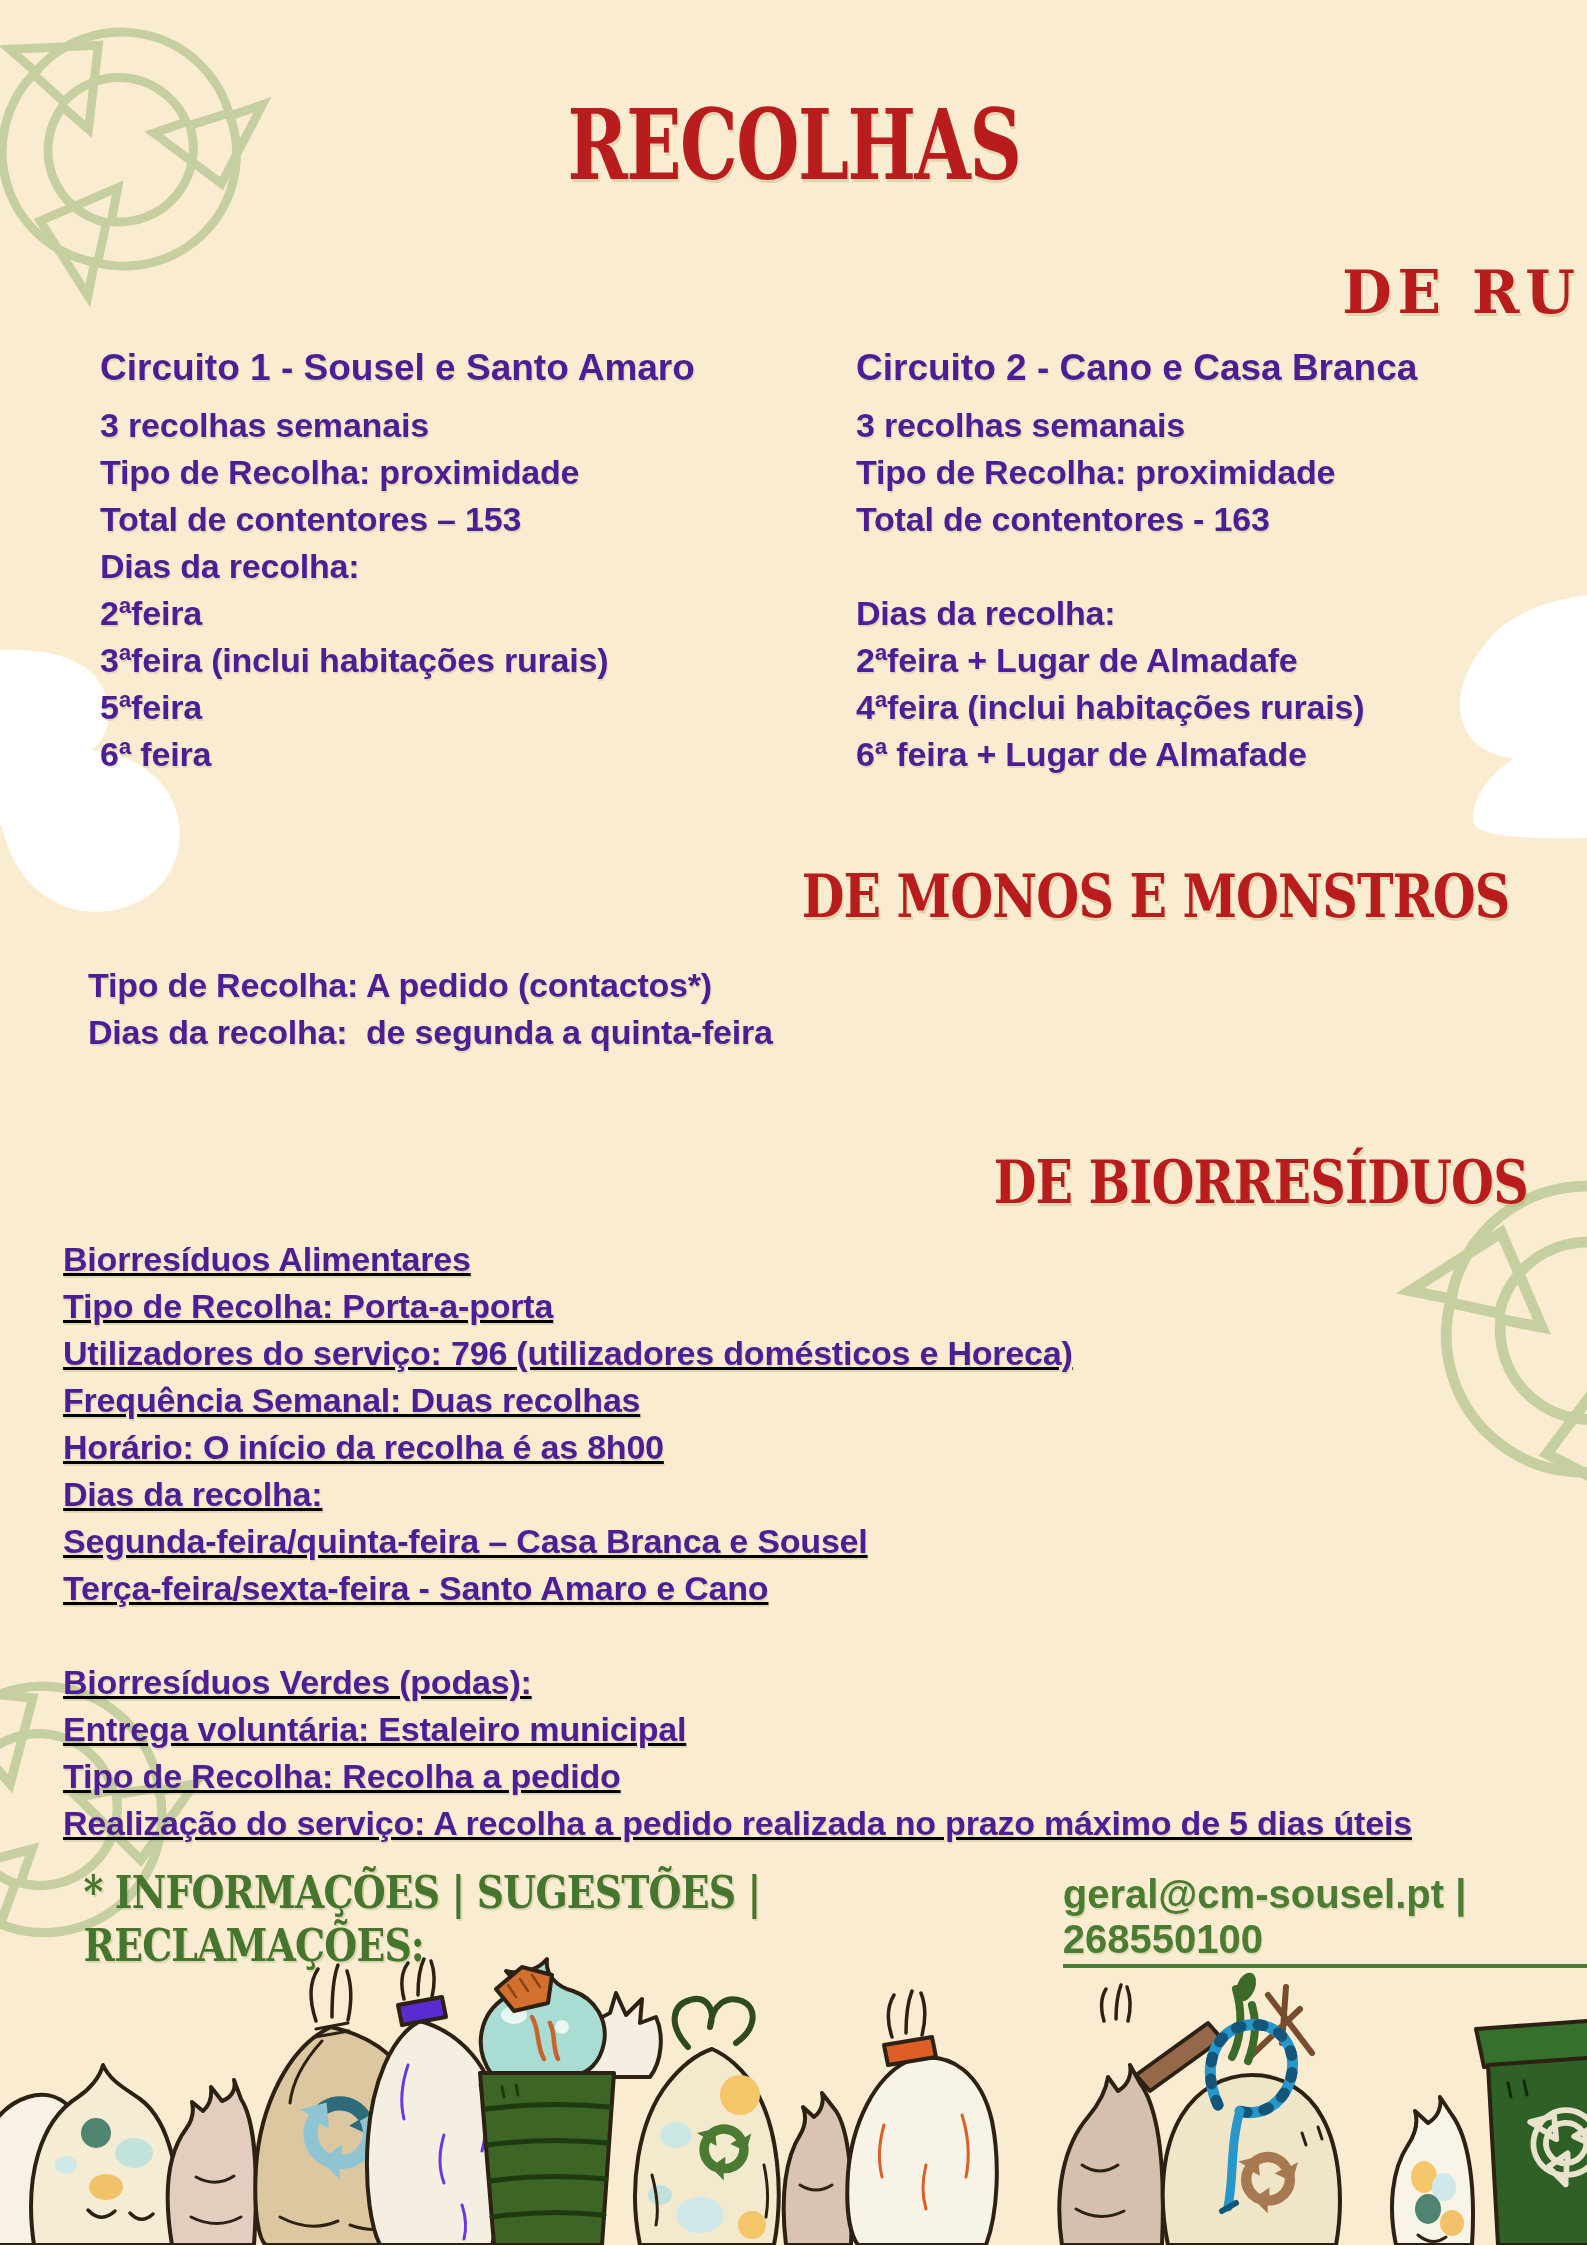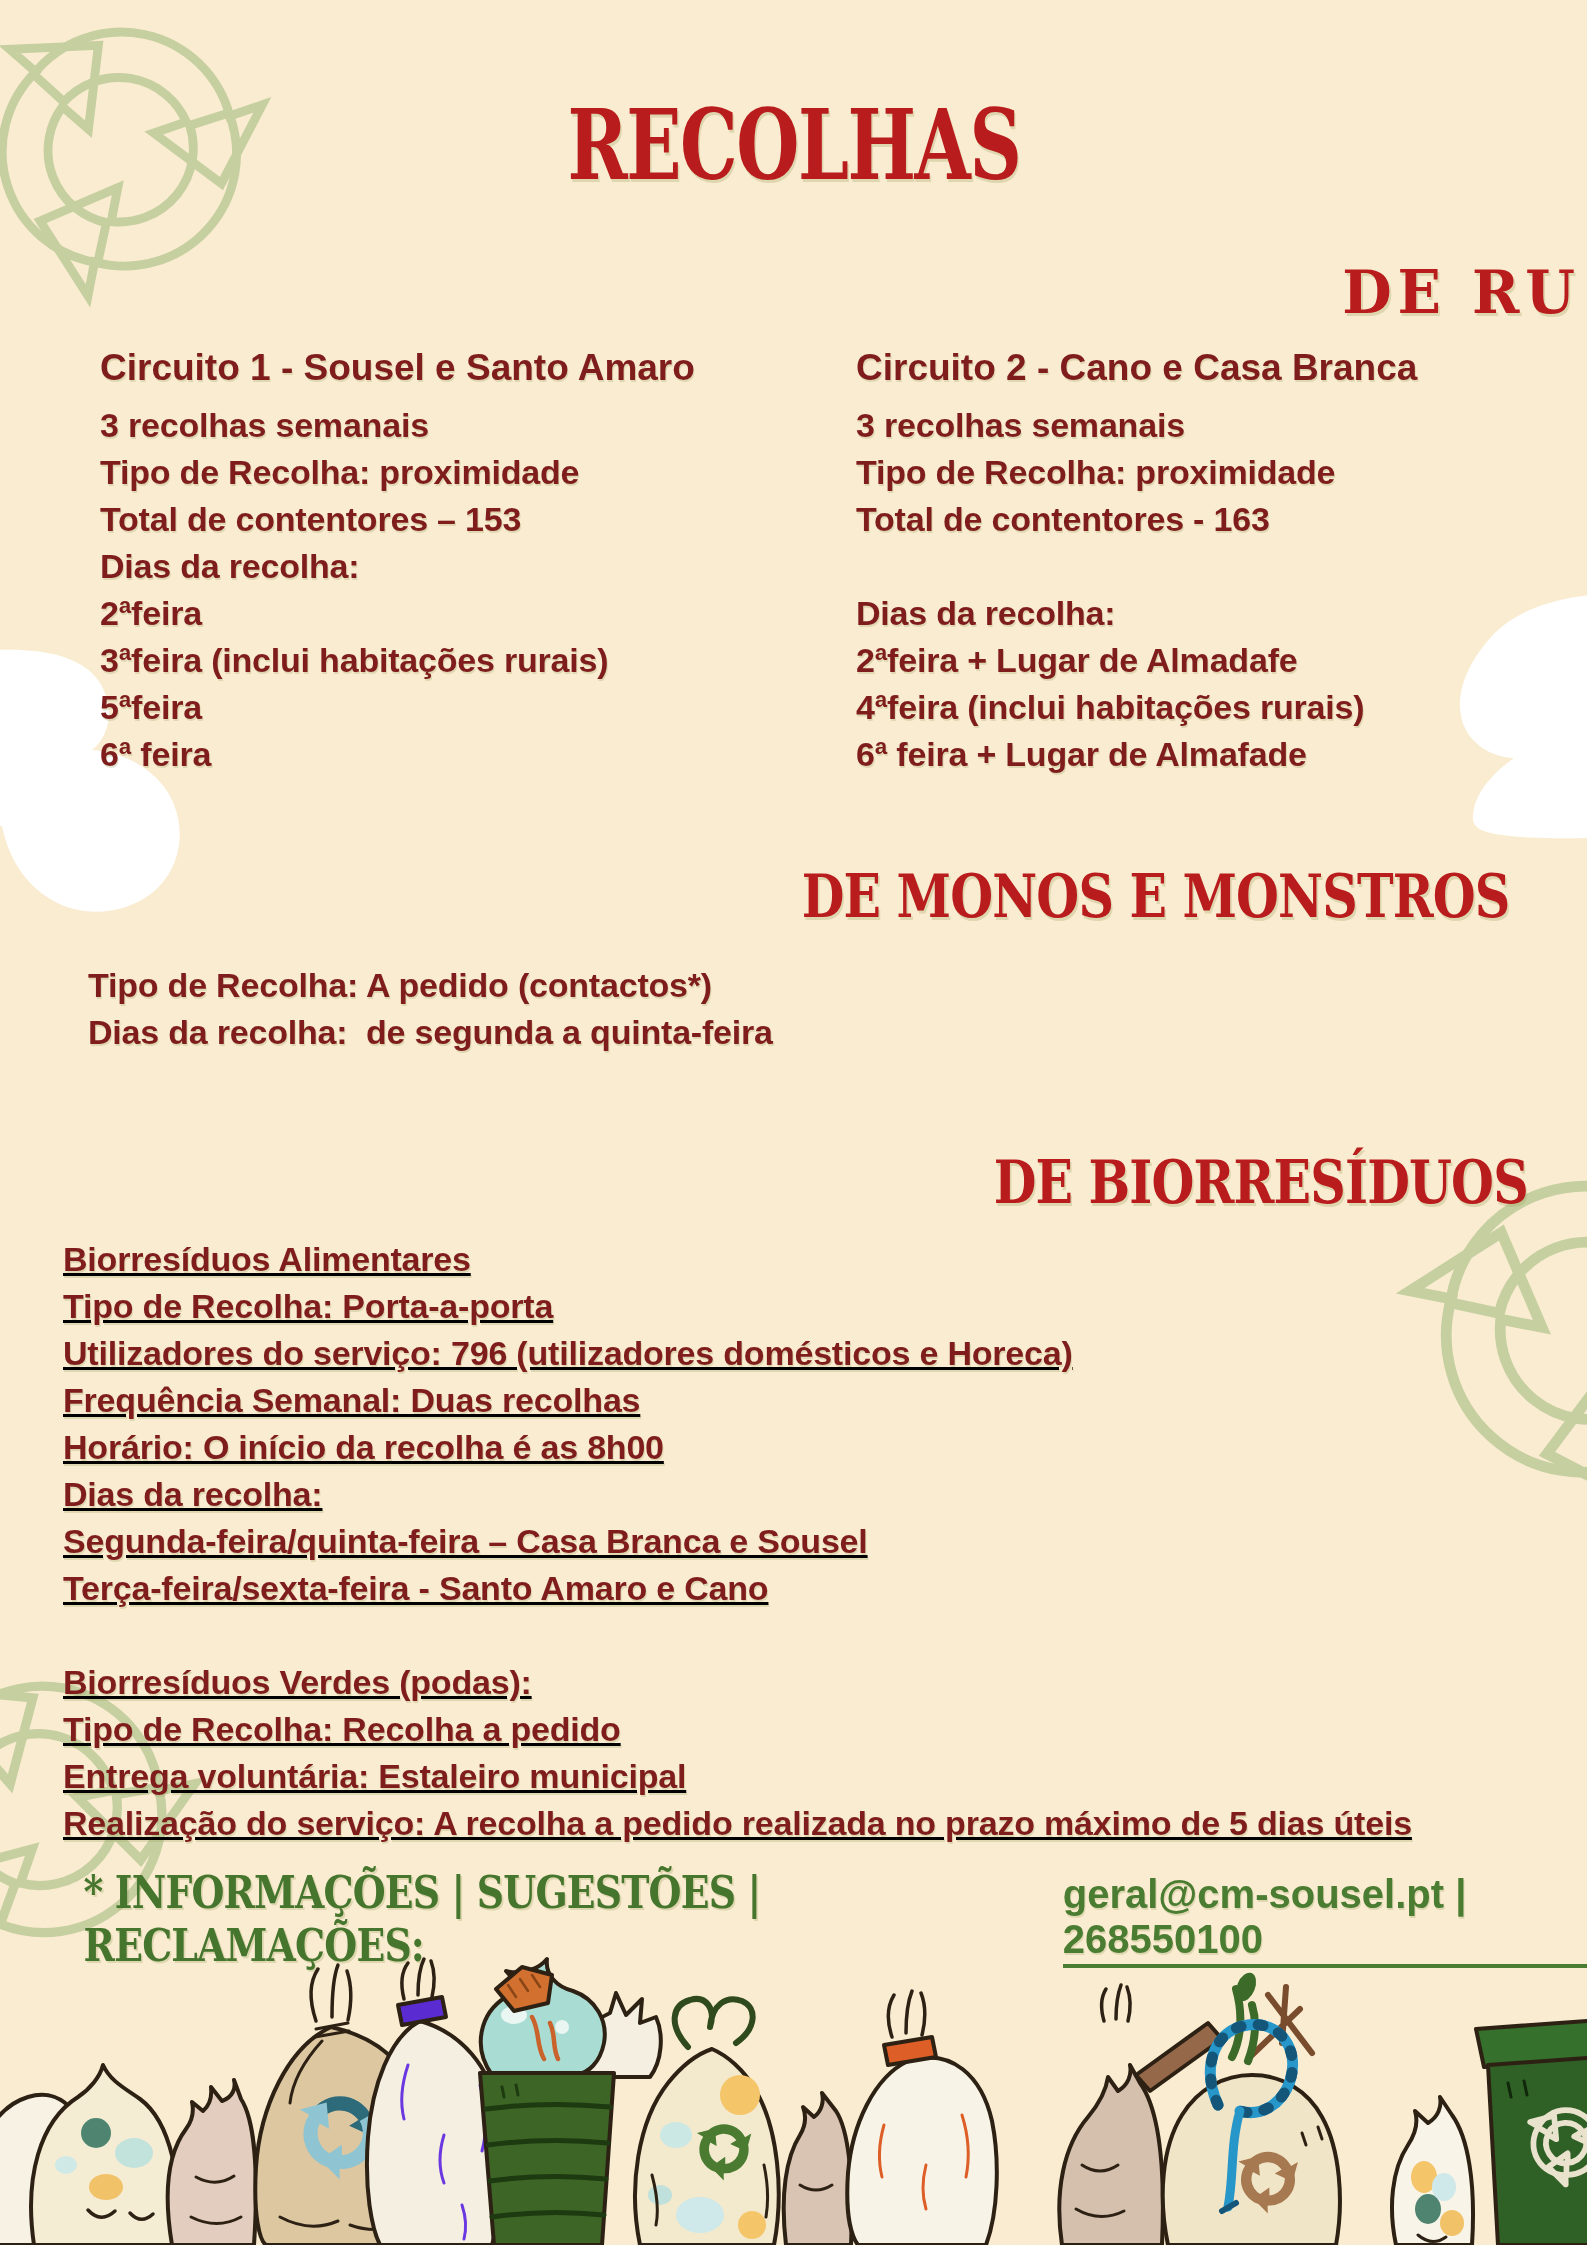--- a/index.html
+++ b/index.html
@@ -18,21 +18,21 @@
     text-shadow:2px 3px 0 rgba(154,163,96,.30);}
   .h2{position:absolute;left:0;width:100%;text-align:right;font-size:60px;line-height:1;}
   .h2 .squeeze{display:inline-block;transform:scaleX(.82);transform-origin:center;letter-spacing:-1px;
     text-shadow:2px 3px 0 rgba(154,163,96,.30);}
   .h2-ru{top:262px;}
   .h2-ru .squeeze{letter-spacing:6px;transform:scaleX(.95);}
   .h2-monos{top:866px;}
   .h2-bio{top:1152px;}
 
   .body-text,.line,.circuit-title{
-    color:#7f1d1d;font-weight:700;
+    color:#4c1d95;font-weight:700;
     text-shadow:1px 2px 0 rgba(154,163,96,.28);
   }
   .circuit-title{font-size:37px;line-height:44px;margin-bottom:12px;}
   .line{font-size:34px;line-height:47px;min-height:47px;white-space:pre;letter-spacing:-.2px;}
   .col{position:absolute;top:346px;}
   .col1{left:100px;}
   .col2{left:856px;}
   .monos-lines{position:absolute;top:962px;left:88px;}
   .bio-lines{position:absolute;top:1236px;left:63px;text-decoration:underline;}
 
@@ -124,22 +124,22 @@
     <div class="line">Biorresíduos Alimentares</div>
     <div class="line">Tipo de Recolha: Porta-a-porta</div>
     <div class="line">Utilizadores do serviço: 796 (utilizadores domésticos e Horeca)</div>
     <div class="line">Frequência Semanal: Duas recolhas</div>
     <div class="line">Horário: O início da recolha é as 8h00</div>
     <div class="line">Dias da recolha:</div>
     <div class="line">Segunda-feira/quinta-feira – Casa Branca e Sousel</div>
     <div class="line">Terça-feira/sexta-feira - Santo Amaro e Cano</div>
     <div class="line"></div>
     <div class="line">Biorresíduos Verdes (podas):</div>
+    <div class="line">Entrega voluntária: Estaleiro municipal</div>
     <div class="line">Tipo de Recolha: Recolha a pedido</div>
-    <div class="line">Entrega voluntária: Estaleiro municipal</div>
     <div class="line">Realização do serviço: A recolha a pedido realizada no prazo máximo de 5 dias úteis</div>
   </div>
 
   <div class="footer">
     <span class="footer-label">* INFORMAÇÕES | SUGESTÕES | RECLAMAÇÕES:</span>
     <span class="footer-contact">geral@cm-sousel.pt | 268550100</span>
   </div>
 
   <svg class="illustration" viewBox="0 0 1587 320">
     <g stroke="#2D2114" stroke-width="4" stroke-linecap="round" stroke-linejoin="round">

